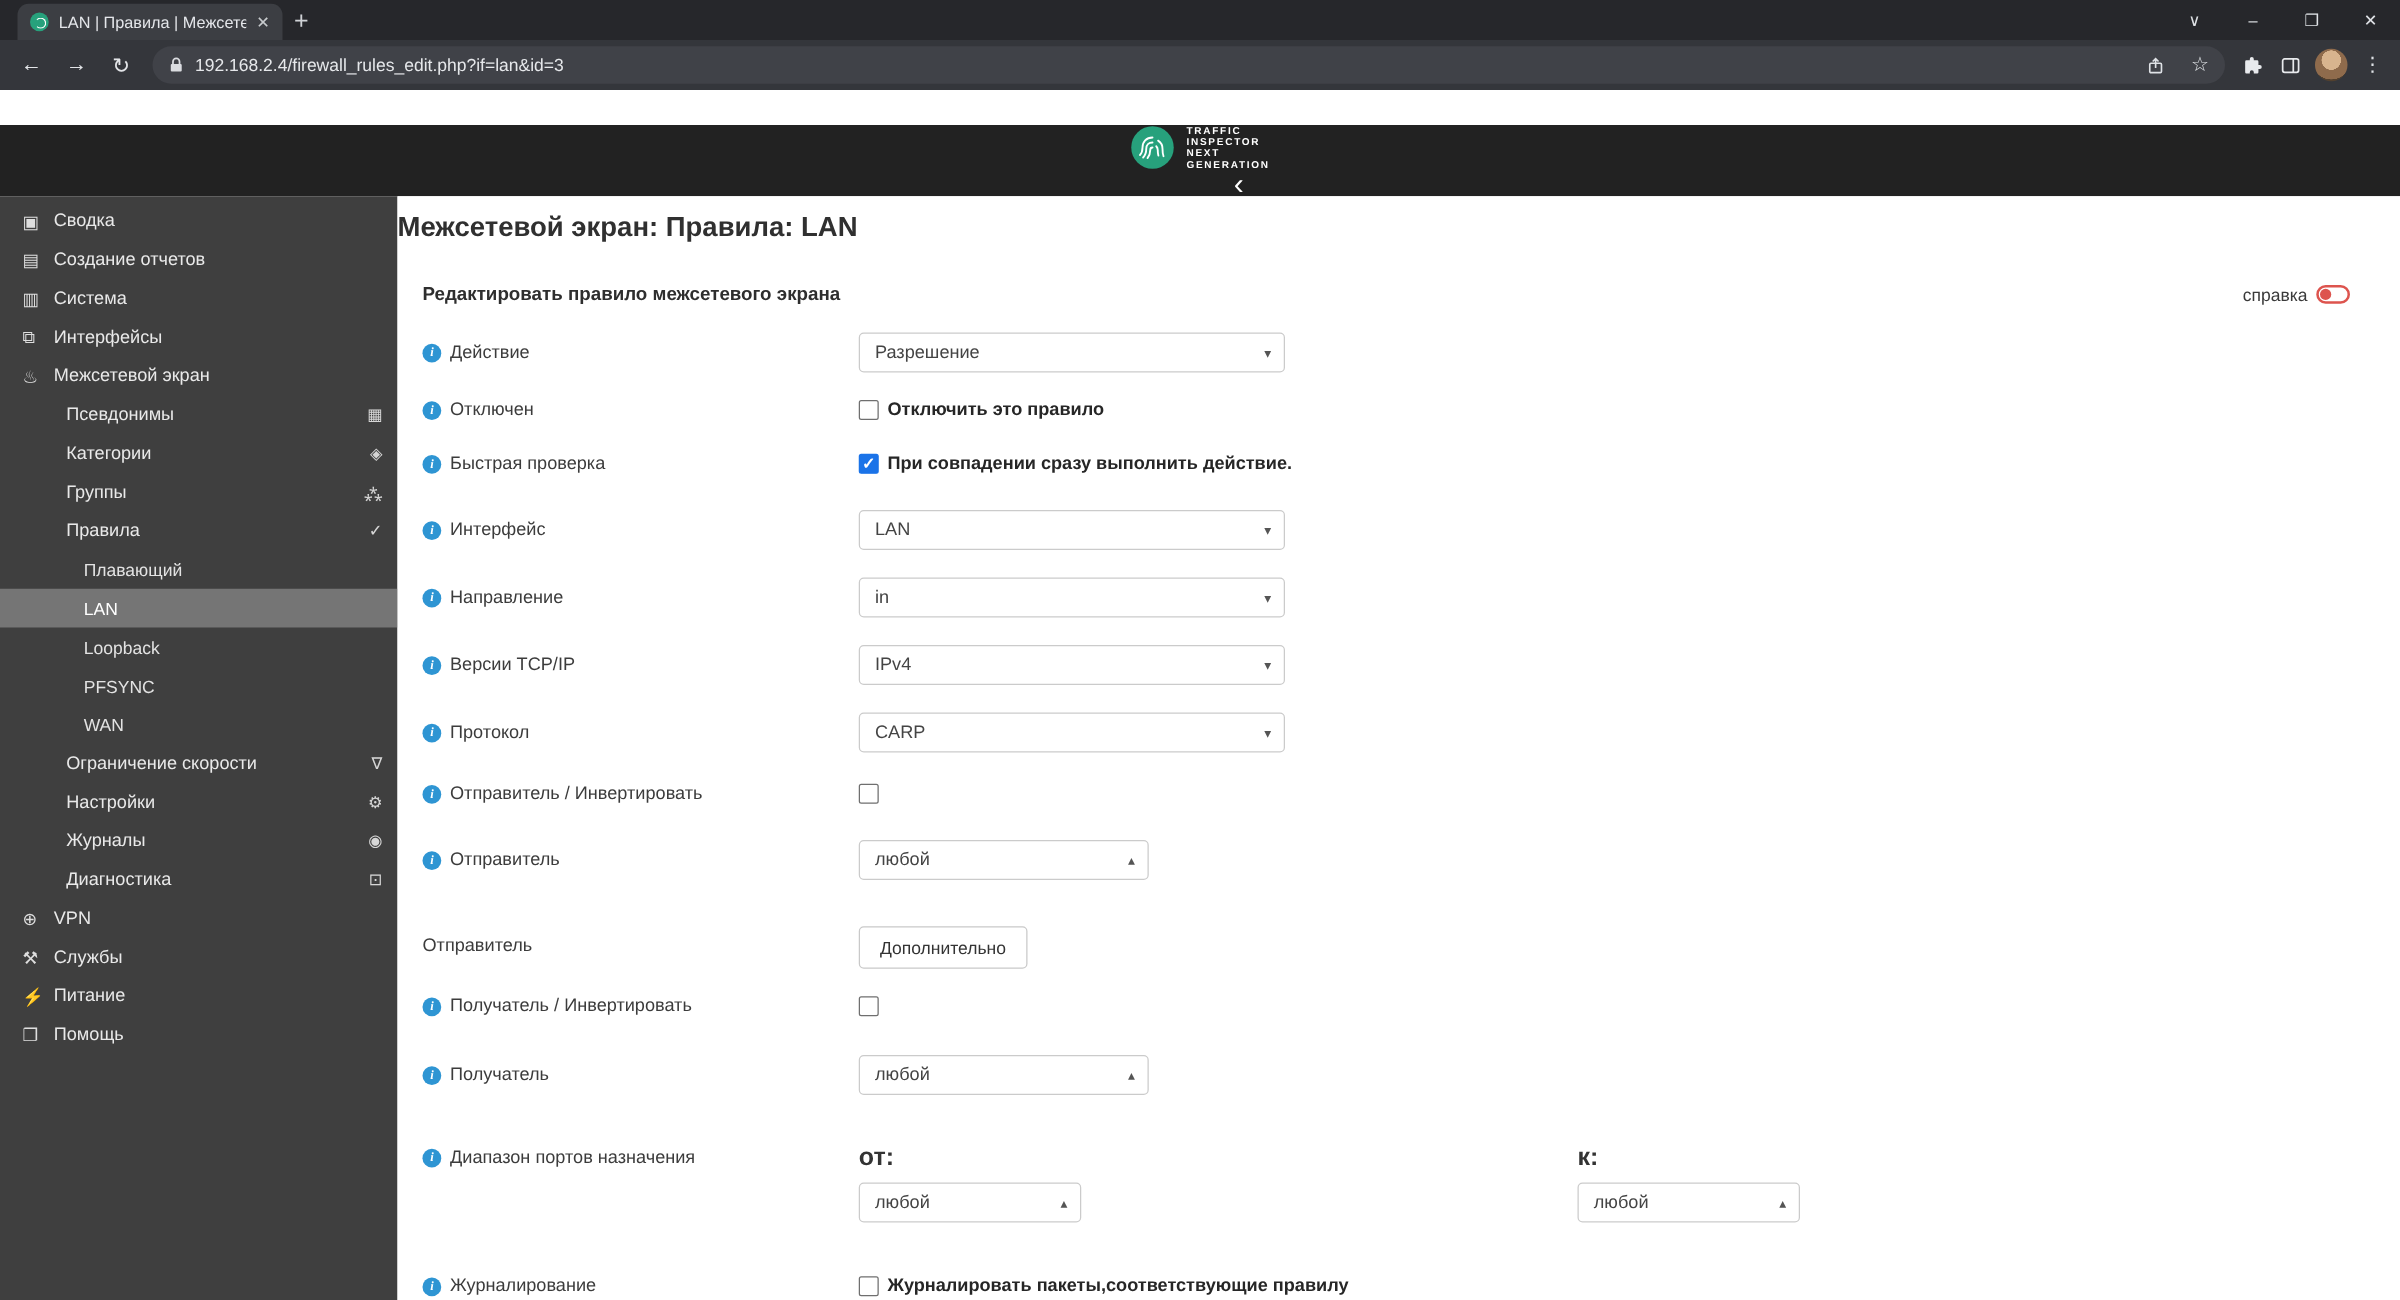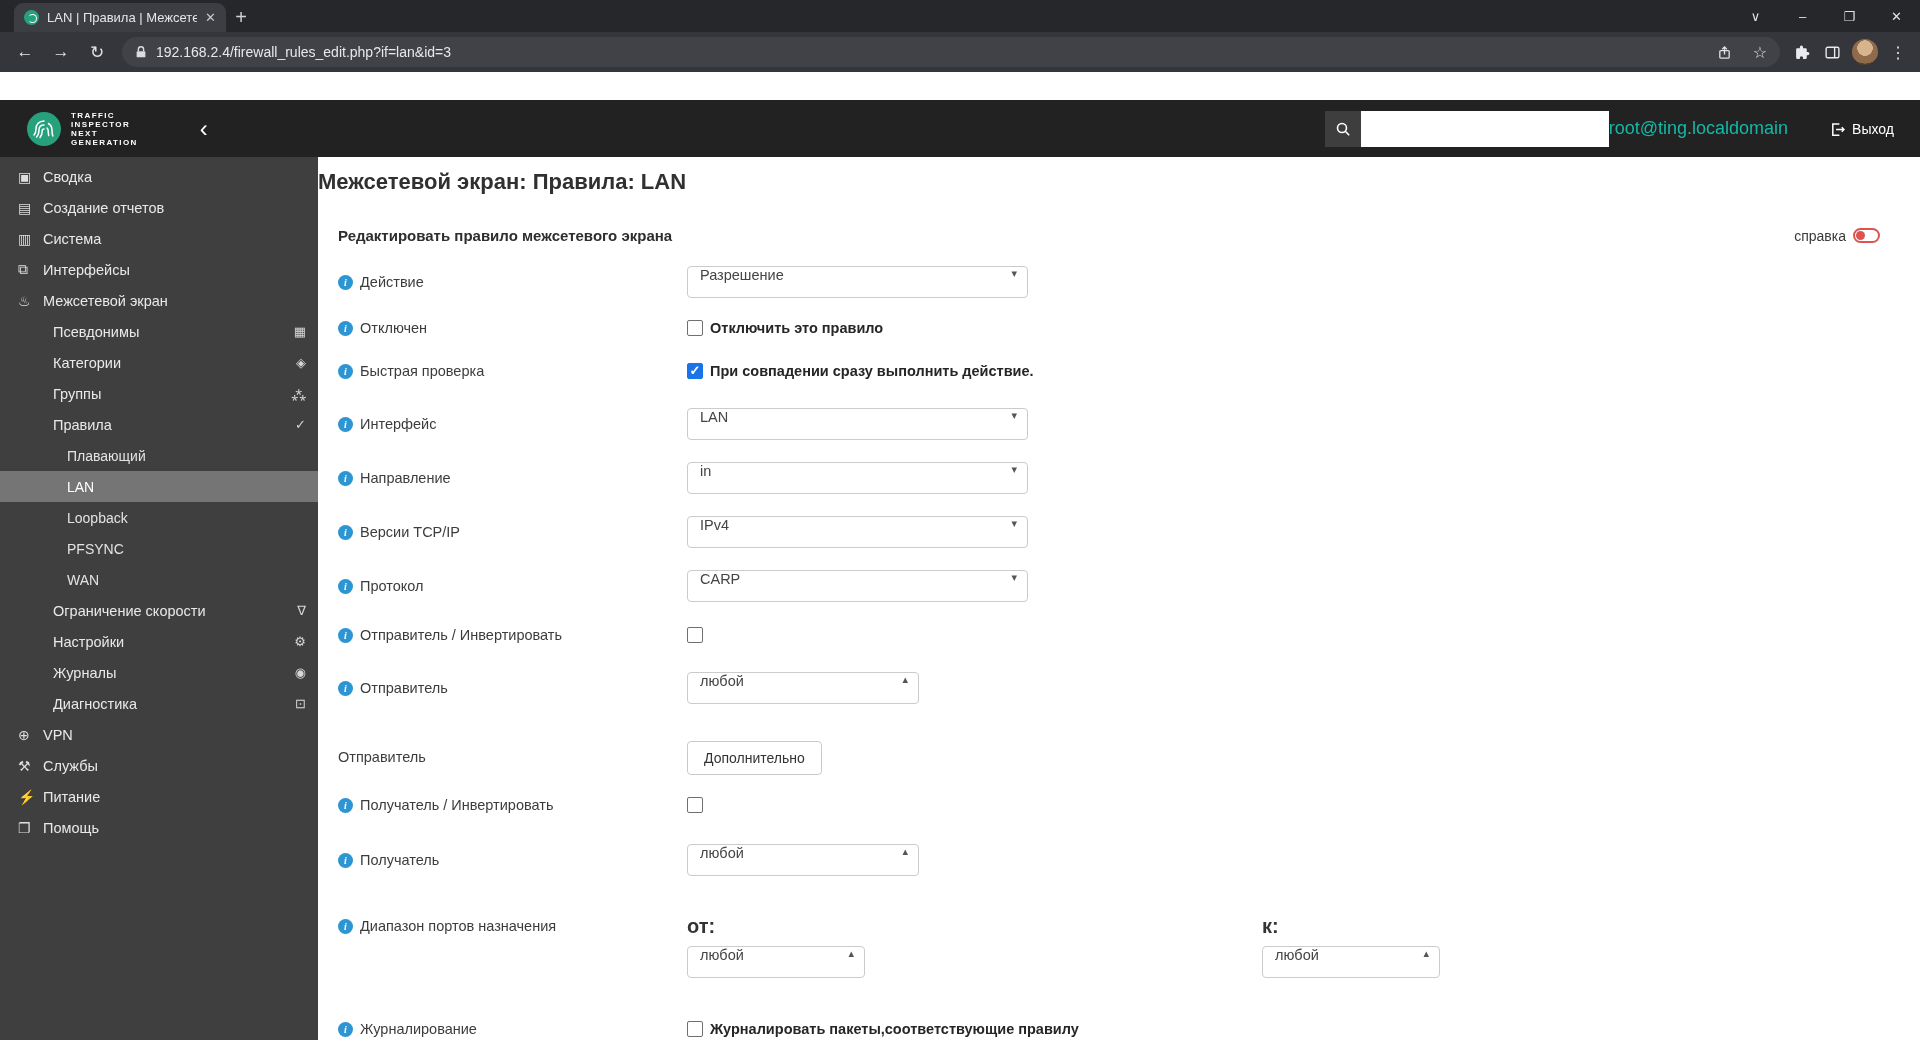--- a/index.html
+++ b/index.html
@@ -28,21 +28,21 @@
              align-items:center; padding:0 6px 0 12px; margin:0 6px; gap:8px; }
   .url { flex:1; color:#e6e8eb; font-size:14px; white-space:nowrap; overflow:hidden; }
   .omni-ic, .tool-ic { width:28px; height:28px; display:flex; align-items:center;
              justify-content:center; color:#dfe2e6; font-size:16px; }
   .avatar { width:26px; height:26px; border-radius:50%; margin:0 4px;
             background:radial-gradient(circle at 50% 35%, #d8b48e 0 36%, #8f6b4c 37% 72%, #52402e 73%); }
 
   .page-gap { height:28px; background:#fff; }
 
   
-  .app-header { height:57px; background:#222; display:flex; align-items:center; padding:0 26px; }
+  .app-header { height:57px; background:#222; display:flex; align-items:center; padding:0 26px;flex-direction:column; }
   .brand { display:flex; align-items:center; gap:9px; }
   .brand-text div { color:#fff; font-size:8px; font-weight:700; letter-spacing:1.4px; line-height:9px; }
   .collapse { color:#fff; font-size:24px; margin-left:62px; line-height:1; }
   .hdr-right { margin-left:auto; display:flex; align-items:center; }
   .search-group { display:flex; align-items:center; }
   .search-btn { width:36px; height:36px; background:#3e3e3e; border:none; display:flex;
                 align-items:center; justify-content:center; }
   .search-input { width:248px; height:36px; border:none; background:#fff; font-size:14px;
                   padding:0 10px; font-family:inherit; outline:none; }
   .username { color:#14b8a6; font-size:18px; }
@@ -72,21 +72,21 @@
   
   #form { margin-top:22px; padding-left:20px; }
   .form-row { display:flex; }
   .f-label { width:349px; flex:none; display:flex; gap:7px; font-size:14.5px; color:#3c3c3c;
              line-height:17px; align-items:flex-start; }
   .form-row.pad-lab .f-label { padding-top:8px; }
   .info-i { width:15px; height:15px; border-radius:50%; background:#2e95d3; color:#fff; text-align:center;
             font:italic 700 10px/15px "Liberation Serif", serif; flex:none; margin-top:1px; cursor:pointer; }
   .f-ctl { display:flex; align-items:flex-start; }
   .sel { height:32px; border:1px solid #cbcbcb; border-radius:4px; background:#fff; display:flex;
-         padding:0 10px 0 12px; font-size:14.5px; color:#444; cursor:pointer; }
+         align-items:center; padding:0 10px 0 12px; font-size:14.5px; color:#444; cursor:pointer; }
   .sel .caret { margin-left:auto; color:#555; font-size:11px; padding-left:10px; }
   .w-standard { width:341px; }
   .w-any { width:232px; }
   .w-port { width:178px; }
   .cb { width:16px; height:16px; border:1.5px solid #6f6f6f; border-radius:2px; background:#fff;
         flex:none; cursor:pointer; position:relative; }
   .cb.checked { background:#1a73e8; border-color:#1a73e8; }
   .cb.checked::after { content:"✓"; position:absolute; left:1.5px; top:-1px; color:#fff; font-size:13px; font-weight:700; }
   .cb-text { font-weight:700; font-size:14.5px; color:#262626; margin-left:7px; line-height:17px; }
   .btn-default { height:34px; padding:0 16px; border:1px solid #c9c9c9; border-radius:4px; background:#fff;

